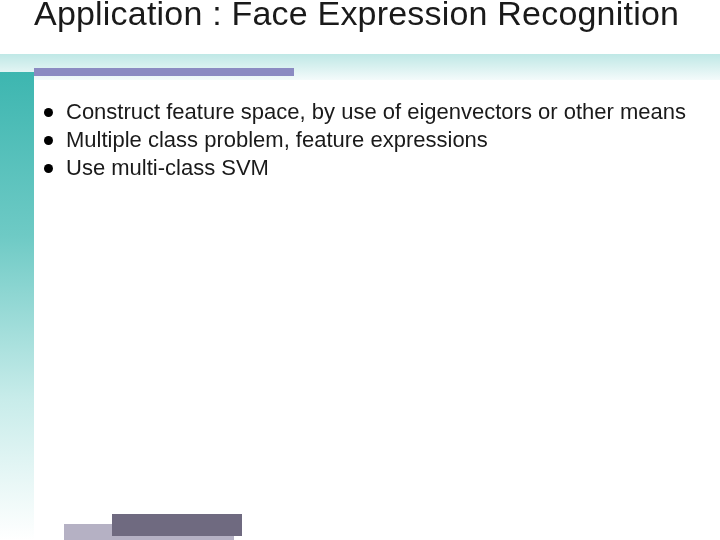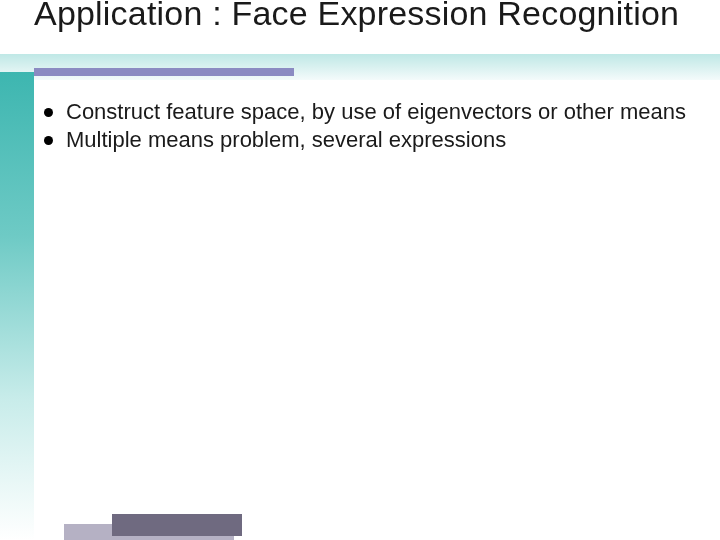--- a/index.html
+++ b/index.html
@@ -117,21 +117,22 @@
 <body>
 
 <div class="top-band"></div>
 <div class="purple-bar"></div>
 
 <h1 class="title">Application : Face Expression Recognition</h1>
 
 <div class="body">
   <ul class="bullets">
     <li>Construct feature space, by use of eigenvectors or other means</li>
-    <li>Multiple means problem, several expressions</li>
+    <li>Multiple class problem, feature expressions</li>
+    <li>Use multi-class SVM</li>
   </ul>
 </div>
 
 <div class="left-gradient"></div>
 
 <div class="bottom-deco">
   <div class="bar-back"></div>
   <div class="bar-front"></div>
 </div>
 

